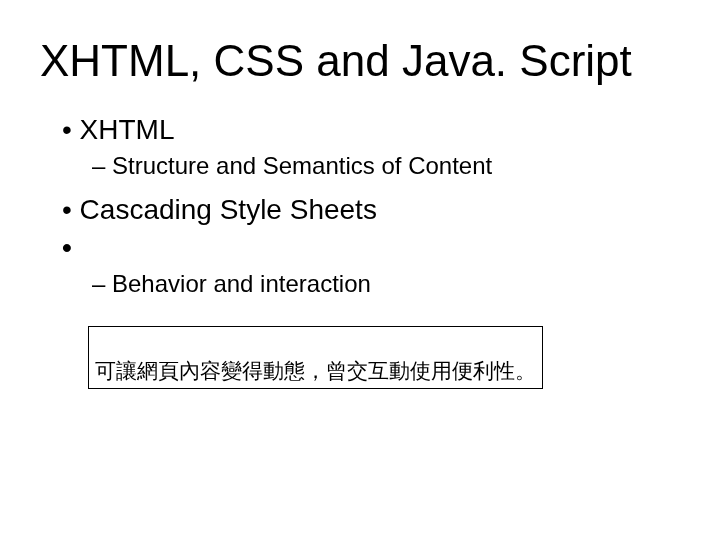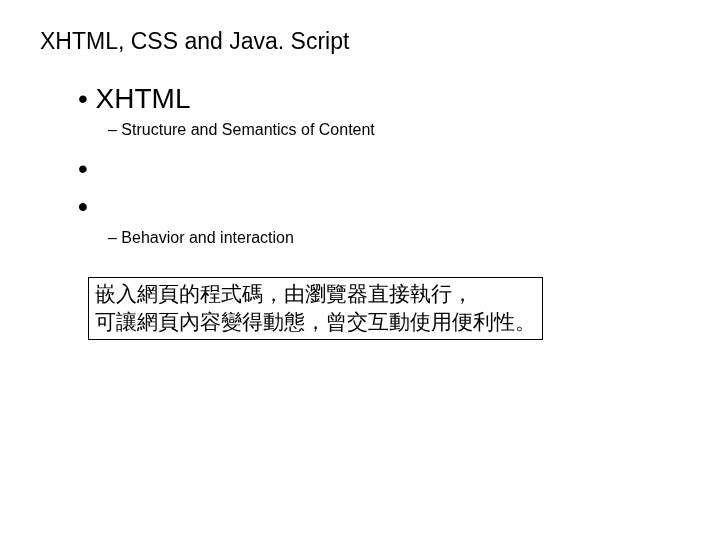--- a/index.html
+++ b/index.html
@@ -9,43 +9,43 @@
     height: 540px;
     background: #fff;
     font-family: Verdana, Geneva, sans-serif;
     color: #000;
     box-sizing: border-box;
   }
   .slide {
     padding: 20px 40px 0 40px;
   }
   .title {
-    font-size: 23px;
+    font-size: 44px;
     font-weight: normal;
-    margin: 8px 0 28px 0;
+    margin: 16px 0 28px 0;
   }
   ul.level1 {
     list-style: none;
-    margin: 16px;
+    margin: 0;
     padding: 0 0 0 22px;
   }
   ul.level1 > li {
     font-size: 28px;
     margin-bottom: 6px;
   }
   ul.level1 > li::before {
     content: "• ";
   }
   ul.level2 {
     list-style: none;
     margin: 6px 0 14px 0;
     padding: 0 0 0 30px;
   }
   ul.level2 > li {
-    font-size: 16px;
+    font-size: 24px;
   }
   ul.level2 > li::before {
     content: "– ";
   }
   .bold {
     font-weight: bold;
   }
   .note-box {
     border: 1px solid #000;
     font-size: 21px;
@@ -63,25 +63,26 @@
   <h1 class="title">XHTML, CSS and Java. Script</h1>
 
   <ul class="level1">
     <li>
       <span>XHTML</span>
       <ul class="level2">
         <li>Structure and Semantics of Content</li>
       </ul>
     </li>
     <li>
+      <span>Cascading Style Sheets</span>
     </li>
     <li class="bold">
       <ul class="level2" style="font-weight:normal;">
         <li>Behavior and interaction</li>
       </ul>
     </li>
   </ul>
 
   <div class="note-box">
-    <span>嵌入網頁的程式碼，由瀏覽器直接執行，</span><br>
+    <br>
     <span>可讓網頁內容變得動態，曾交互動使用便利性。</span>
   </div>
 </div>
 
 </body></html>

